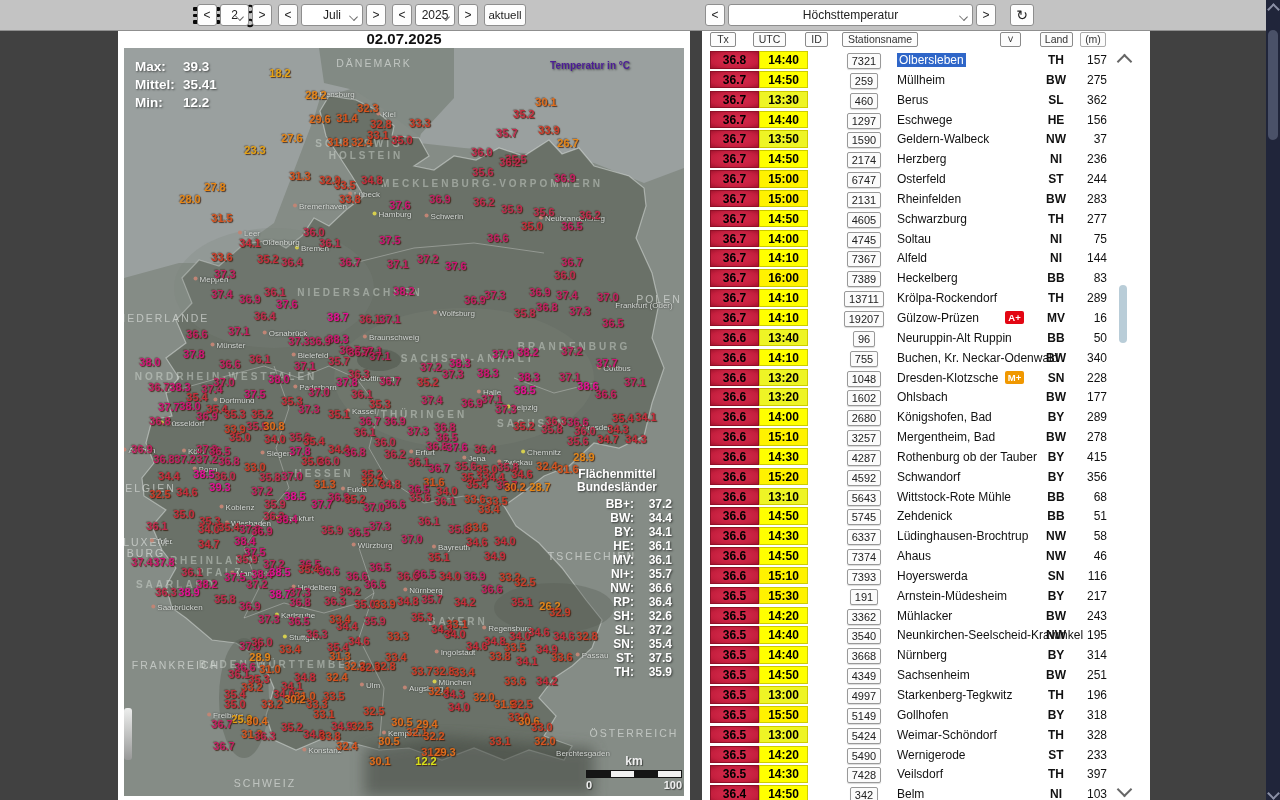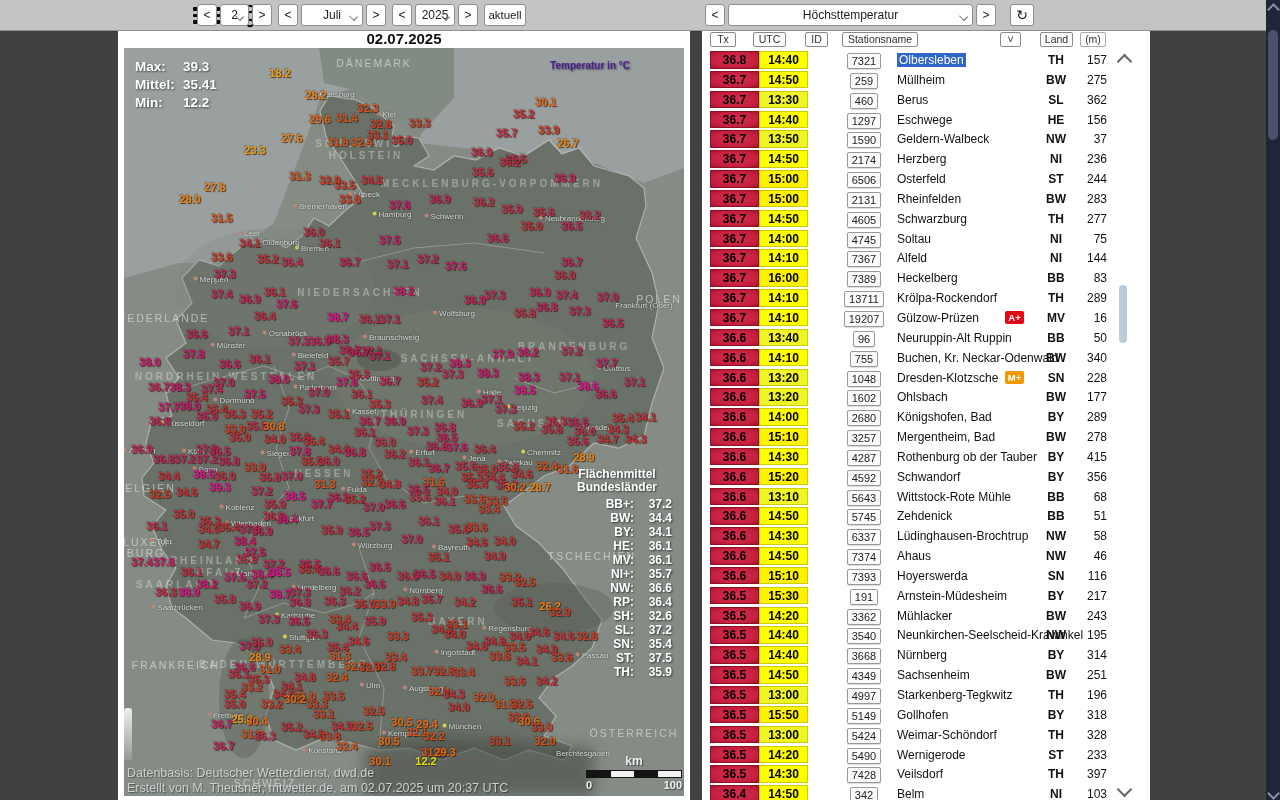--- a/index.html
+++ b/index.html
@@ -221,21 +221,21 @@
           <span class="city" style="left: 171px; top: 567px;"><i style="background:#d6cf4e"></i>Karlsruhe</span>
           <span class="city" style="left: 177px; top: 589px;"><i style="background:#d6cf4e"></i>Stuttgart</span>
           <span class="city" style="left: 246px; top: 637px;"><i style="background:#c08575"></i>Ulm</span>
           <span class="city" style="left: 101px; top: 667px;"><i style="background:#c08575"></i>Freiburg</span>
           <span class="city" style="left: 198px; top: 702px;"><i style="background:#c08575"></i>Konstanz</span>
           <span class="city" style="left: 277px; top: 685px;"><i style="background:#c08575"></i>Kempten</span>
           <span class="city" style="left: 299px; top: 542px;"><i style="background:#c08575"></i>Nürnberg</span>
           <span class="city" style="left: 383px; top: 580px;"><i style="background:#c08575"></i>Regensburg</span>
           <span class="city" style="left: 331px; top: 604px;"><i style="background:#c08575"></i>Ingolstadt</span>
           <span class="city" style="left: 299px; top: 640px;"><i style="background:#c08575"></i>Augsburg</span>
-          <span class="city" style="left: 328px; top: 678px; margin-left: 10px;"><i style="background:#d6cf4e"></i>München</span>
+          <span class="city" style="left: 328px; top: 634px;"><i style="background:#d6cf4e"></i>München</span>
           <span class="city" style="left: 468px; top: 607px;"><i style="background:#c08575"></i>Passau</span>
           <span class="city" style="left: 459px; top: 705px;">Berchtesgaden</span>
           <span class="city" style="left: 365px; top: 344px;"><i style="background:#c08575"></i>Halle</span>
           <span class="city" style="left: 398px; top: 359px;"><i style="background:#d6cf4e"></i>Leipzig</span>
           <span class="city" style="left: 470px; top: 379px;"><i style="background:#c08575"></i>Dresden</span>
           <span class="city" style="left: 417px; top: 404px;"><i style="background:#d6cf4e"></i>Chemnitz</span>
           <span class="city" style="left: 298px; top: 404px;"><i style="background:#c08575"></i>Erfurt</span>
           <span class="city" style="left: 350px; top: 410px;"><i style="background:#c08575"></i>Jena</span>
           <span class="city" style="left: 391px; top: 414px;"><i style="background:#c08575"></i>Zwickau</span>
           <span class="city" style="left: 327px; top: 499px;"><i style="background:#c08575"></i>Bayreuth</span>
@@ -664,24 +664,20 @@
             <div class="row">
               <b>ST:</b>
               <span>37.5</span>
             </div>
             <div class="row">
               <b>TH:</b>
               <span>35.9</span>
             </div>
           </div>
       </div>
-      <div id="attrib">
-        <div>Datenbasis: Deutscher Wetterdienst, dwd.de</div>
-        <div>Erstellt von M. Theusner, mtwetter.de, am 02.07.2025 um 20:37 UTC</div>
-      </div>
       <div id="scalebar">
         <div class="km">km</div>
         <div class="bar">
             <div style="background:#151515"></div>
             <div style="background:#f2f2f2"></div>
             <div style="background:#151515"></div>
             <div style="background:#f2f2f2"></div>
           </div>
         <div class="ends">
             <span>0</span>
@@ -745,21 +741,21 @@
           <span class="cell tx">36.7</span>
           <span class="cell utc" style="background:#ffff00">14:50</span>
           <span class="idb"><span>2174</span></span>
           <span class="nm"><span>Herzberg</span></span>
           <span class="land">NI</span>
           <span class="alt">236</span>
         </div>
         <div class="trow">
           <span class="cell tx">36.7</span>
           <span class="cell utc" style="background:#fff200">15:00</span>
-          <span class="idb"><span>6506</span></span>
+          <span class="idb"><span>6747</span></span>
           <span class="nm"><span>Osterfeld</span></span>
           <span class="land">ST</span>
           <span class="alt">244</span>
         </div>
         <div class="trow">
           <span class="cell tx">36.7</span>
           <span class="cell utc" style="background:#fff200">15:00</span>
           <span class="idb"><span>2131</span></span>
           <span class="nm"><span>Rheinfelden</span></span>
           <span class="land">BW</span>

